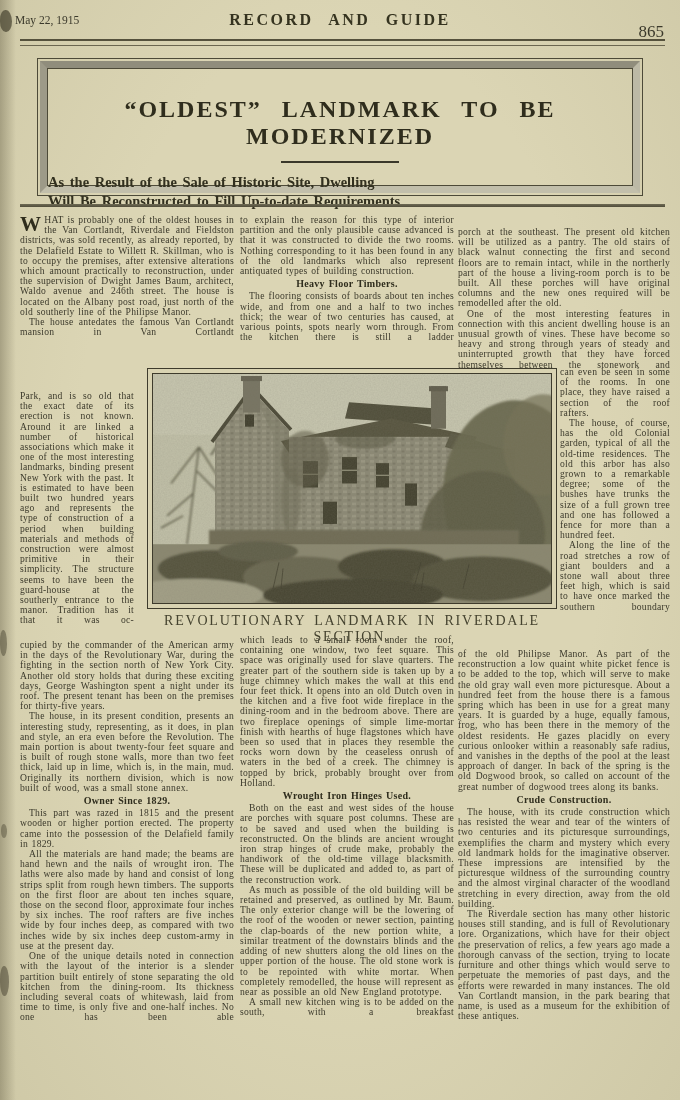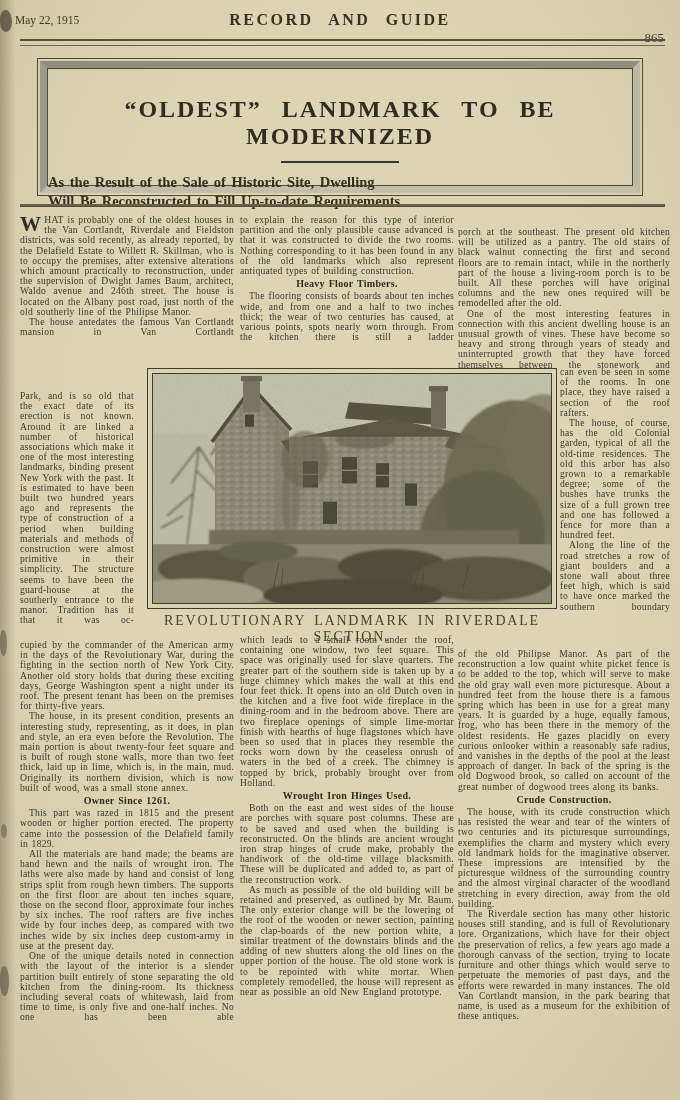--- a/index.html
+++ b/index.html
@@ -12,21 +12,21 @@
   .blotch{position:absolute;background:#4e4936;border-radius:45% 55% 50% 50%;opacity:.75;}
   .b1{left:0;top:10px;width:12px;height:22px;}
   .b2{left:0;top:630px;width:7px;height:26px;opacity:.5;}
   .b3{left:1px;top:824px;width:6px;height:14px;opacity:.45;}
   .b4{left:0;top:966px;width:9px;height:30px;opacity:.55;}
 
   
   .hdr-date{position:absolute;left:15px;top:14px;font-size:11.5px;}
   .hdr-title{position:absolute;left:0;top:11px;width:680px;text-align:center;
        font-size:16px;font-weight:bold;letter-spacing:2.5px;word-spacing:9px;color:#35331f;}
-  .hdr-page{position:absolute;right:16px;top:30px;font-size:13px;}
+  .hdr-page{position:absolute;right:16px;top:22px;font-size:17px;}
   .hdr-rule{position:absolute;left:20px;top:39px;width:645px;height:4px;
        border-top:2px solid #55513c;border-bottom:1px solid #6b6650;}
 
   
   .hbox{position:absolute;left:37px;top:58px;width:606px;height:138px;
        border:1px solid #4d4a38;padding:2px;box-sizing:border-box;}
   .hbox-mid{width:100%;height:100%;box-sizing:border-box;
        border:7px solid #aaa795;
        border-top-color:#908d7c;border-left-color:#9d9a88;
        border-right-color:#bcb9a6;border-bottom-color:#c2bfab;}
@@ -96,36 +96,37 @@
 <div class="col c1t">
   <p><span class="dropcap">W</span><span>HAT is probably one of the oldest houses in the Van Cortlandt, Riverdale and Fieldston districts, was sold recently, as already reported, by the Delafield Estate to Willett R. Skillman, who is to occupy the premises, after extensive alterations which amount practically to reconstruction, under the supervision of Dwight James Baum, architect, Waldo avenue and 246th street. The house is located on the Albany post road, just north of the old southerly line of the Philipse Manor.</span></p>
   <p class="ind jl">The house antedates the famous Van Cortlandt mansion in Van Cortlandt</p>
 </div>
 <div class="col c1n jl">
   <p class="jl">Park, and is so old that the exact date of its erection is not known. Around it are linked a number of historical associations which make it one of the most interesting landmarks, binding present New York with the past. It is estimated to have been built two hundred years ago and represents the type of construction of a period when building materials and methods of construction were almost primitive in their simplicity. The structure seems to have been the guard-house at the southerly entrance to the manor. Tradition has it that it was oc-</p>
 </div>
 <div class="col c1b">
   <p>cupied by the commander of the American army in the days of the Revolutionary War, during the fighting in the section north of New York City. Another old story holds that during these exciting days, George Washington spent a night under its roof. The present tenant has been on the premises for thirty-five years.</p>
   <p class="ind">The house, in its present condition, presents an interesting study, representing, as it does, in plan and style, an era even before the Revolution. The main portion is about twenty-four feet square and is built of rough stone walls, more than two feet thick, laid up in lime, which is, in the main, mud. Originally its northern division, which is now built of wood, was a small stone annex.</p>
-  <p class="shead">Owner Since 1261.</p>
+  <p class="shead">Owner Since 1829.</p>
   <p class="ind">This part was razed in 1815 and the present wooden or higher portion erected. The property came into the possession of the Delafield family in 1829.</p>
   <p class="ind">All the materials are hand made; the beams are hand hewn and the nails of wrought iron. The laths were also made by hand and consist of long strips split from rough hewn timbers. The supports on the first floor are about ten inches square, those on the second floor, approximate four inches by six inches. The roof rafters are five inches wide by four inches deep, as compared with two inches wide by six inches deep custom-army in use at the present day.</p>
   <p class="ind jl">One of the unique details noted in connection with the layout of the interior is a slender partition built entirely of stone separating the old kitchen from the dining-room. Its thickness including several coats of whitewash, laid from time to time, is only five and one-half inches. No one has been able</p>
 </div>
 
 <div class="col c2t">
   <p>to explain the reason for this type of interior partition and the only plausible cause advanced is that it was constructed to divide the two rooms. Nothing corresponding to it has been found in any of the old landmarks which also represent antiquated types of building construction.</p>
   <p class="shead">Heavy Floor Timbers.</p>
   <p class="ind jl">The flooring consists of boards about ten inches wide, and from one and a half to two inches thick; the wear of two centuries has caused, at various points, spots nearly worn through. From the kitchen there is still a ladder</p>
 </div>
 <div class="col c2b">
   <p>which leads to a small room under the roof, containing one window, two feet square. This space was originally used for slave quarters. The greater part of the southern side is taken up by a huge chimney which makes the wall at this end four feet thick. It opens into an old Dutch oven in the kitchen and a five foot wide fireplace in the dining-room and in the bedroom above. There are two fireplace openings of simple lime-mortar finish with hearths of huge flagstones which have been so used that in places they resemble the rocks worn down by the ceaseless onrush of waters in the bed of a creek. The chimney is topped by brick, probably brought over from Holland.</p>
   <p class="shead">Wrought Iron Hinges Used.</p>
   <p class="ind">Both on the east and west sides of the house are porches with square post columns. These are to be saved and used when the building is reconstructed. On the blinds are ancient wrought iron strap hinges of crude make, probably the handiwork of the old-time village blacksmith. These will be duplicated and added to, as part of the reconstruction work.</p>
   <p class="ind">As much as possible of the old building will be retained and preserved, as outlined by Mr. Baum. The only exterior change will be the lowering of the roof of the wooden or newer section, painting the clap-boards of the new portion white, a similar treatment of the downstairs blinds and the adding of new shutters along the old lines on the upper portion of the house. The old stone work is to be repointed with white mortar. When completely remodelled, the house will represent as near as possible an old New England prototype.</p>
+  <p class="ind jl">A small new kitchen wing is to be added on the south, with a breakfast</p>
 </div>
 
 <div class="col c3t">
   <p>porch at the southeast. The present old kitchen will be utilized as a pantry. The old stairs of black walnut connecting the first and second floors are to remain intact, while in the northerly part of the house a living-room porch is to be built. All these porches will have original columns and the new ones required will be remodelled after the old.</p>
   <p class="ind jl">One of the most interesting features in connection with this ancient dwelling house is an unusual growth of vines. These have become so heavy and strong through years of steady and uninterrupted growth that they have forced themselves between the stonework and</p>
 </div>
 <div class="col c3n">
   <p>can even be seen in some of the rooms. In one place, they have raised a section of the roof rafters.</p>
   <p class="ind">The house, of course, has the old Colonial garden, typical of all the old-time residences. The old this arbor has also grown to a remarkable degree; some of the bushes have trunks the size of a full grown tree and one has followed a fence for more than a hundred feet.</p>
   <p class="ind jl">Along the line of the road stretches a row of giant boulders and a stone wall about three feet high, which is said to have once marked the southern boundary</p>

